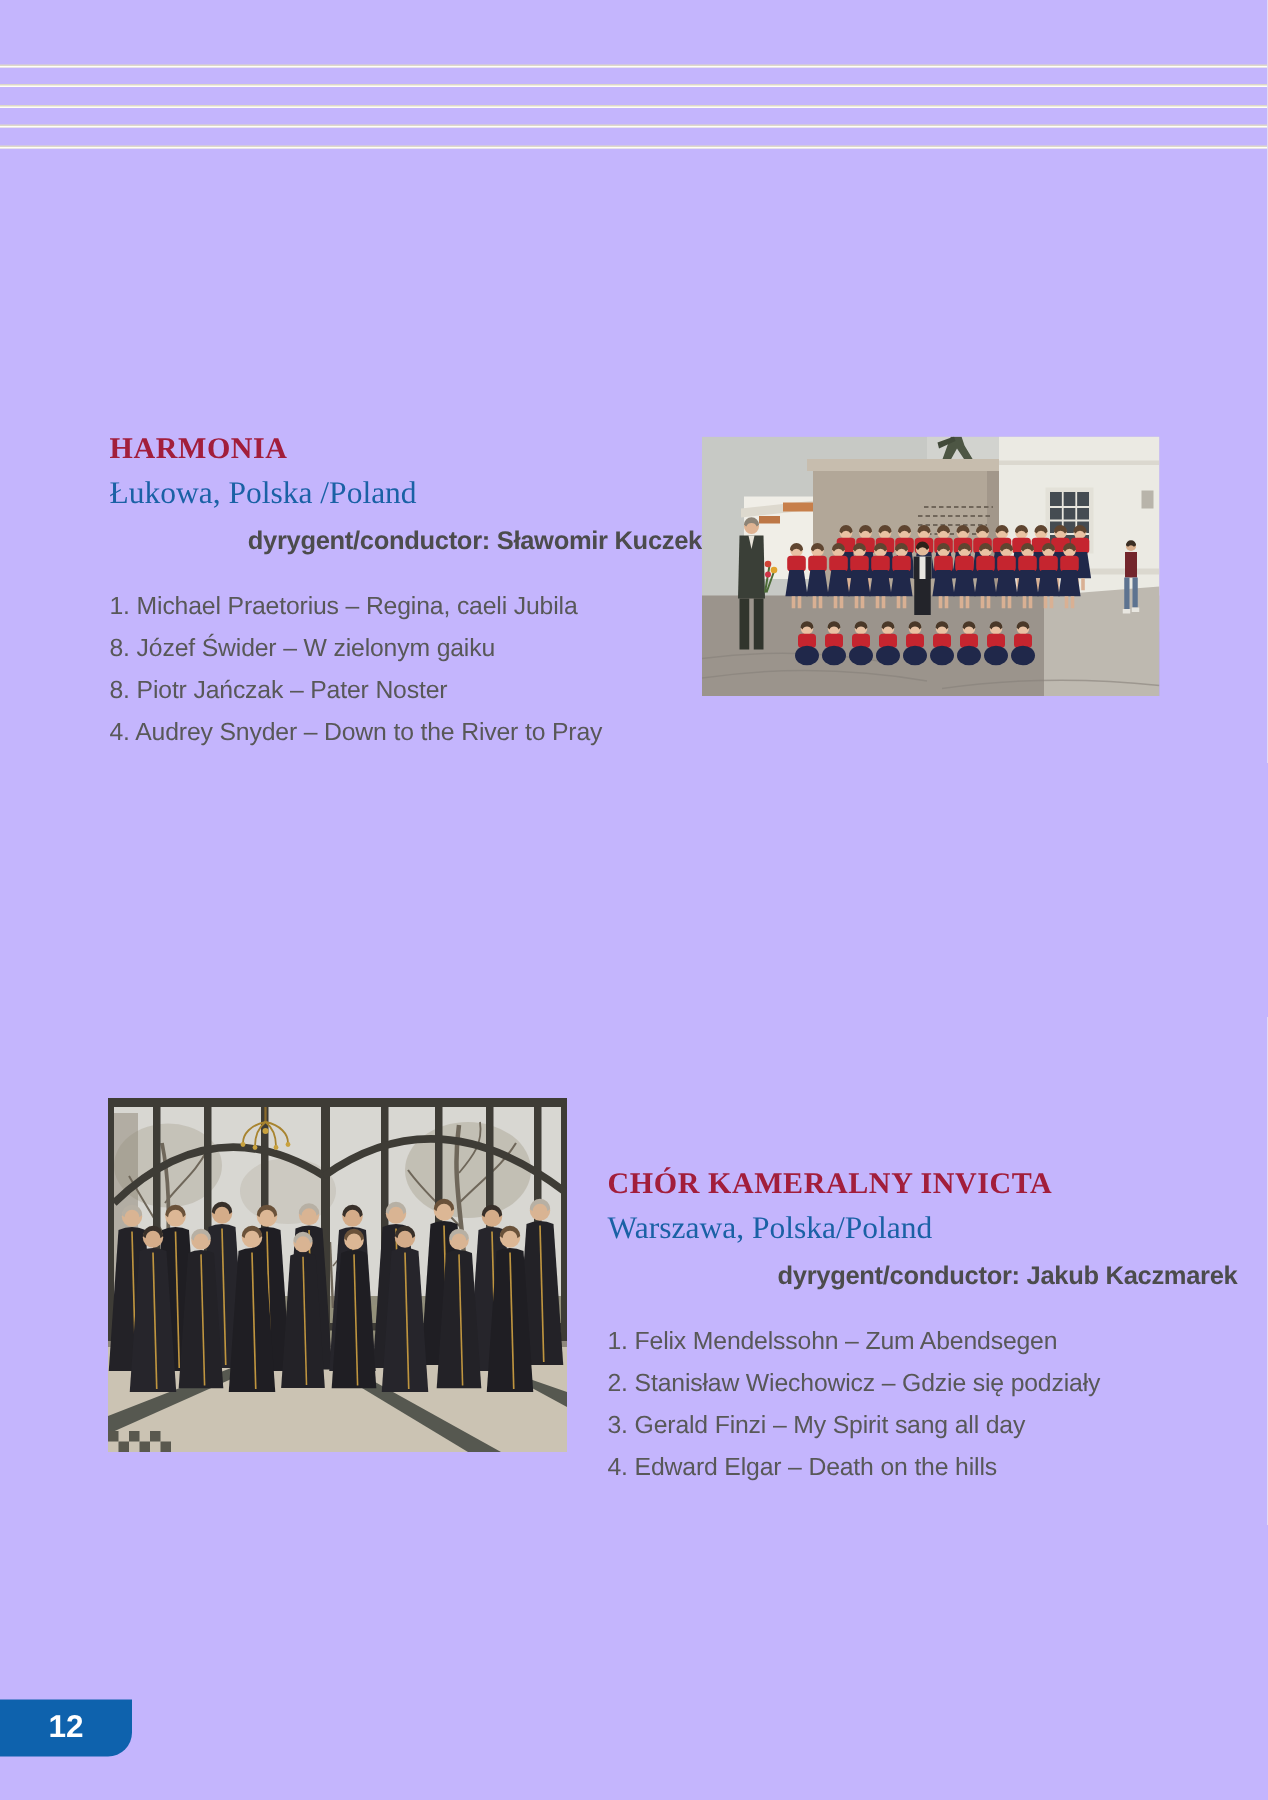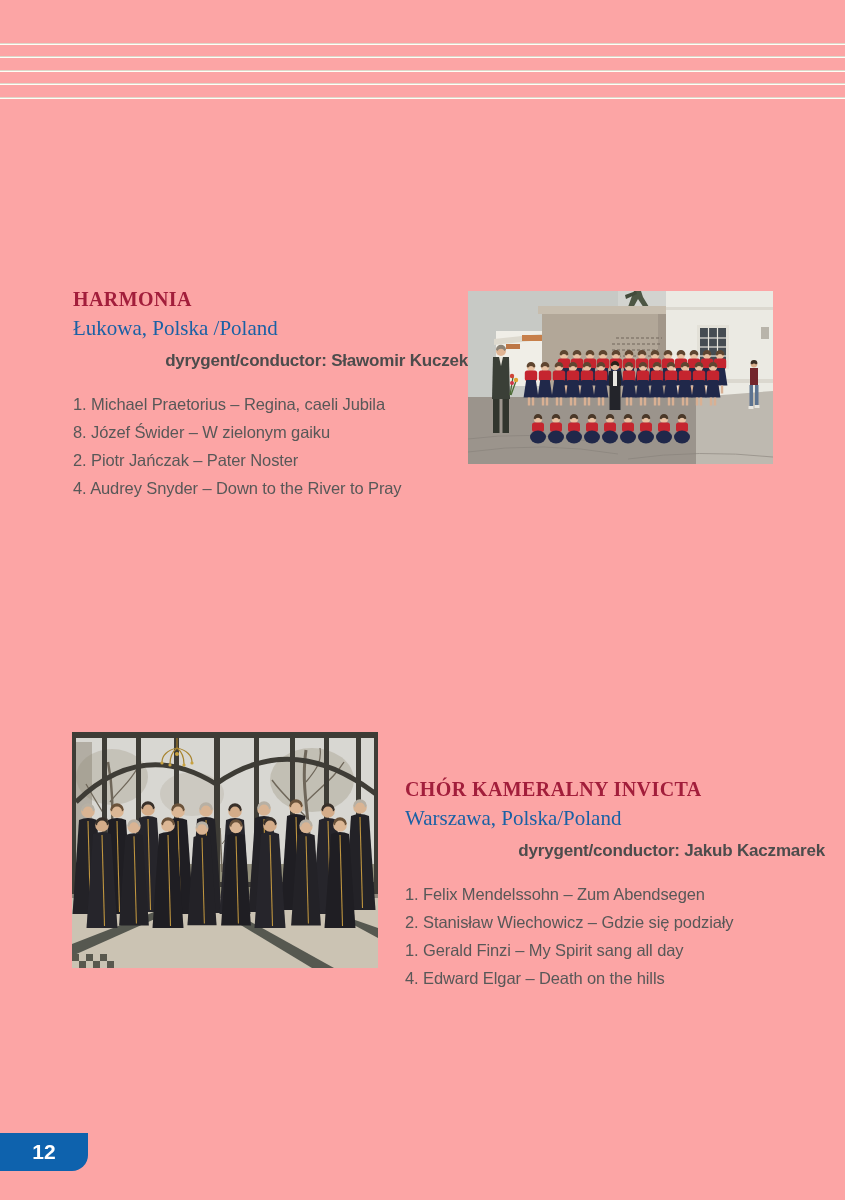--- a/index.html
+++ b/index.html
@@ -1,16 +1,16 @@
 <!DOCTYPE html>
 <html><head>
 <meta charset="utf-8">
 <style>
   html,body{margin:0;padding:0;background:#fcfaec;}
-  .page{position:relative;width:845px;height:1200px;background:#fca5a5;
+  .page{position:relative;width:845px;height:1200px;background:#c4b5fd;
         font-family:"Liberation Sans","DejaVu Sans",sans-serif;overflow:hidden;}
   .staff-line{position:absolute;left:0;width:845px;height:1px;
               background:#ddd8c9;border-bottom:1px solid #fffef6;}
   .entry-text{position:absolute;}
   .choir-name{font-family:"Liberation Serif","DejaVu Serif",serif;font-weight:700;
               font-size:20px;line-height:24px;color:#a21e3b;letter-spacing:.4px;margin:0;}
   .choir-location{font-family:"Liberation Serif","DejaVu Serif",serif;font-weight:400;
               font-size:21px;line-height:28px;color:#1a61a5;margin:3px 0 0;}
   .conductor{font-size:17px;line-height:22px;font-weight:700;color:#4c4c4c;
              margin:8px 0 0;letter-spacing:-0.2px;text-align:right;}
@@ -37,21 +37,21 @@
   </div>
 
   <section>
     <div class="entry-text" style="left:73px;top:287px;width:395px;">
       <h2 class="choir-name">HARMONIA</h2>
       <h3 class="choir-location">Łukowa, Polska /Poland</h3>
       <p class="conductor">dyrygent/conductor: Sławomir Kuczek</p>
       <ul class="repertoire">
         <li>1. Michael Praetorius – Regina, caeli Jubila</li>
         <li>8. Józef Świder – W zielonym gaiku</li>
-        <li>2. Piotr Jańczak – Pater Noster</li>
+        <li>8. Piotr Jańczak – Pater Noster</li>
         <li>4. Audrey Snyder – Down to the River to Pray</li>
       </ul>
     </div>
 
     <div class="photo" style="left:468px;top:291px;width:305px;height:173px;">
       <svg viewBox="0 0 305 173" preserveAspectRatio="none">
         <defs>
           <g id="g-st">
             <circle cx="0" cy="-28" r="4.2" fill="#e9c2a3"></circle>
             <path d="M-4.4,-28.6 A4.4,4.4 0 0 1 4.4,-28.6 L3,-27.3 A3.4,3.4 0 0 0 -3,-27.3 Z" fill="#5f4530"></path>
@@ -309,21 +309,21 @@
       </svg>
     </div>
 
     <div class="entry-text" style="left:405px;top:733px;width:420px;margin-top:44px;">
       <h2 class="choir-name">CHÓR KAMERALNY INVICTA</h2>
       <h3 class="choir-location">Warszawa, Polska/Poland</h3>
       <p class="conductor">dyrygent/conductor: Jakub Kaczmarek</p>
       <ul class="repertoire">
         <li>1. Felix Mendelssohn – Zum Abendsegen</li>
         <li>2. Stanisław Wiechowicz – Gdzie się podziały</li>
-        <li>1. Gerald Finzi – My Spirit sang all day</li>
+        <li>3. Gerald Finzi – My Spirit sang all day</li>
         <li>4. Edward Elgar – Death on the hills</li>
       </ul>
     </div>
   </section>
 
   <div class="page-number">
     <span>12</span>
   </div>
 
 </div>

